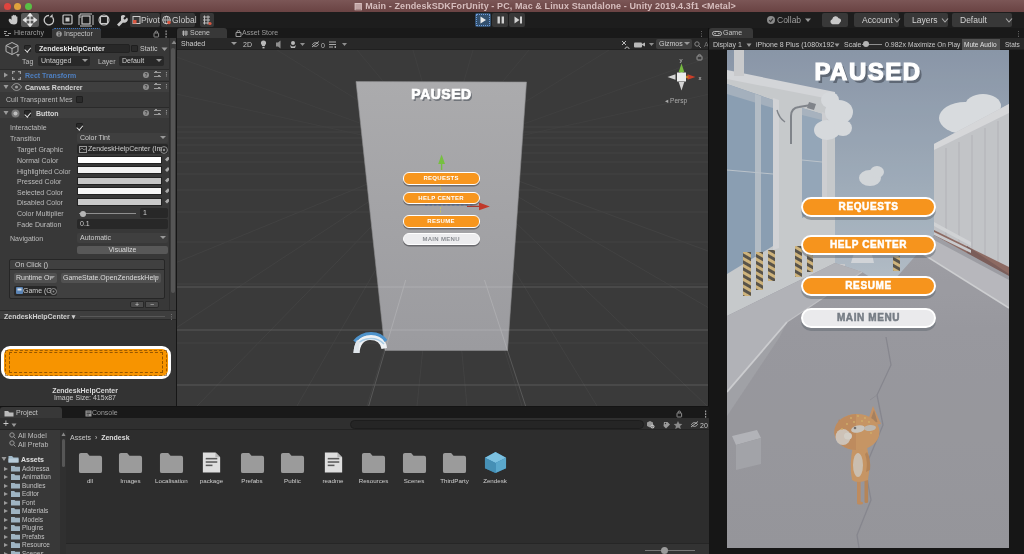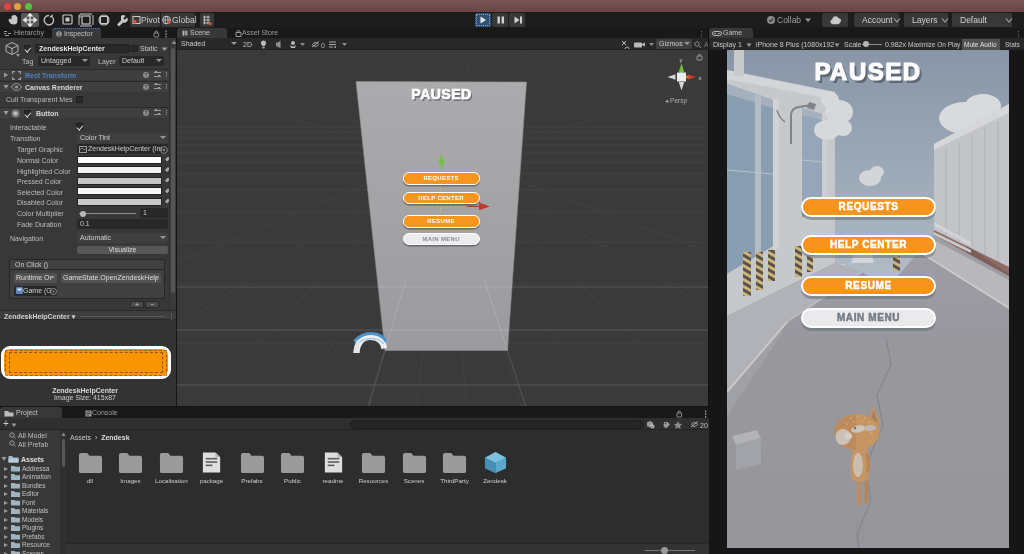--- a/index.html
+++ b/index.html
@@ -42,20 +42,21 @@
 .ficon{width:25px;height:23px;display:block;margin:0 auto;}
 .fitem span{display:block;font-size:6.2px;color:#cfcfcf;margin-top:3px;white-space:nowrap;}
 </style></head>
 <body>
 <div id="app">
 
   <div id="titlebar">
     <div class="tl" style="left:4px;background:#e0443e;"></div>
     <div class="tl" style="left:14px;background:#e0a33c;"></div>
     <div class="tl" style="left:25px;background:#59bf45;"></div>
+    <div id="title-text" style="left:100px;width:890px;">▤ Main - ZendeskSDKForUnity - PC, Mac &amp; Linux Standalone - Unity 2019.4.3f1 &lt;Metal&gt;</div>
   </div>
 
   <div id="toolbar">
 
     <svg class="abs" style="left:6px;top:1px;" width="210" height="14" viewBox="0 0 210 14">
       <rect x="15" y="0" width="18" height="14" rx="2" fill="#585858"></rect>
 
       <path d="M5 11 C3 9 2 7 3 6 C4 5.4 5 6 5.5 7 L5.5 3.4 C5.5 2.2 7 2.2 7 3.4 L7 2.6 C7 1.4 8.5 1.4 8.5 2.6 L8.5 3 C8.5 1.8 10 1.8 10 3 L10 4 C10 3 11.4 3 11.4 4 L11.4 8 C11.4 10.5 10 11.5 8 11.5 Z" fill="#c8c8c8"></path>
 
       <g stroke="#e8e8e8" stroke-width="1.2" fill="#e8e8e8">

